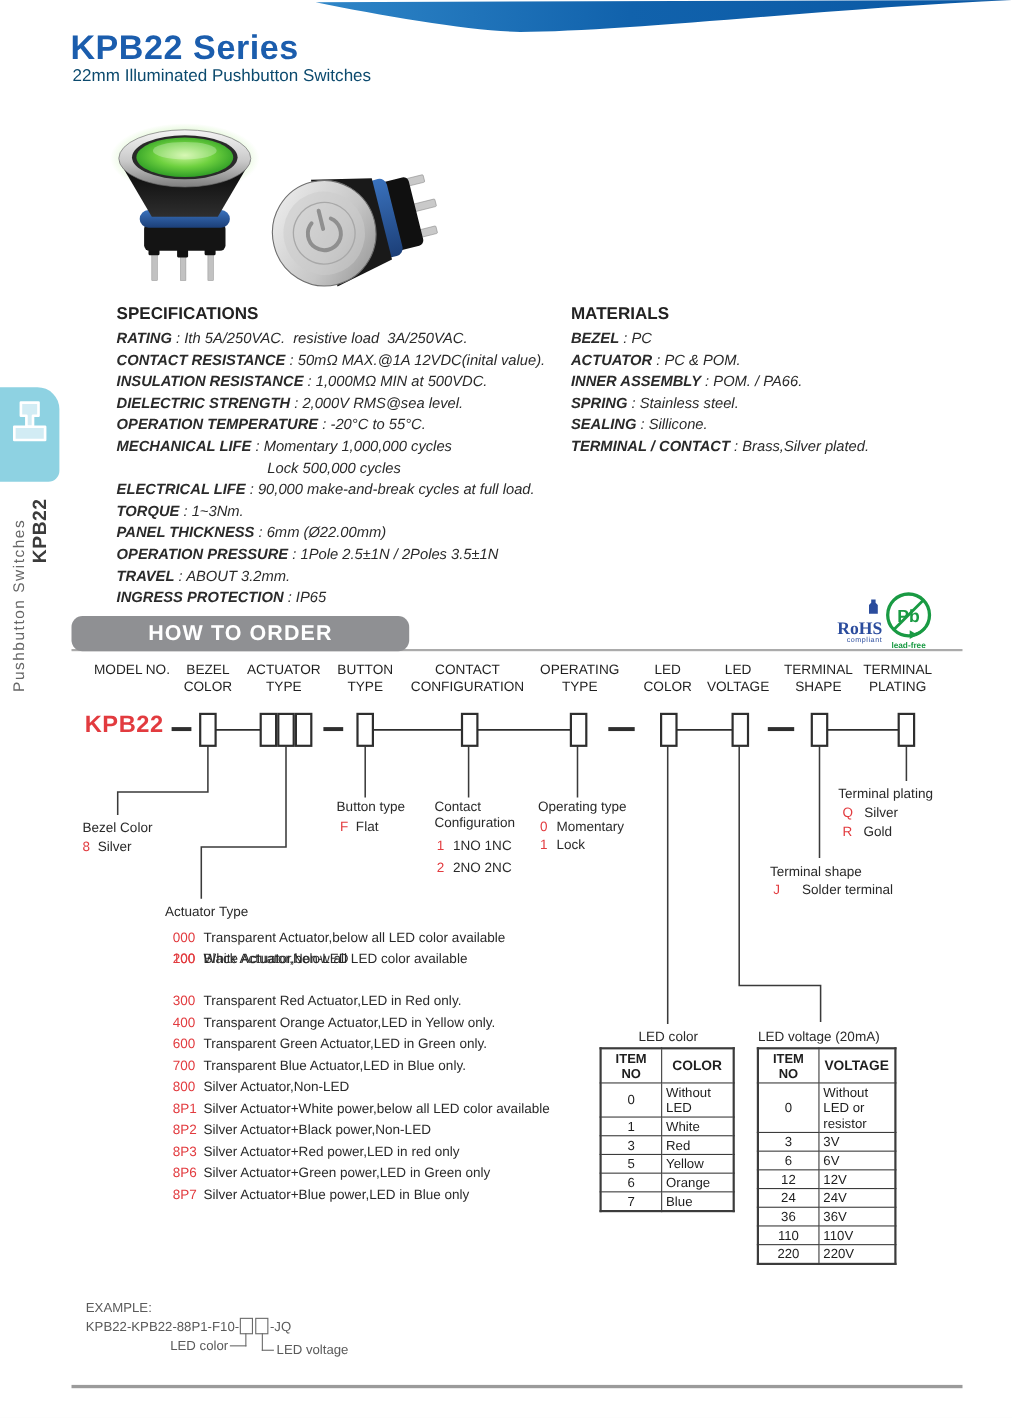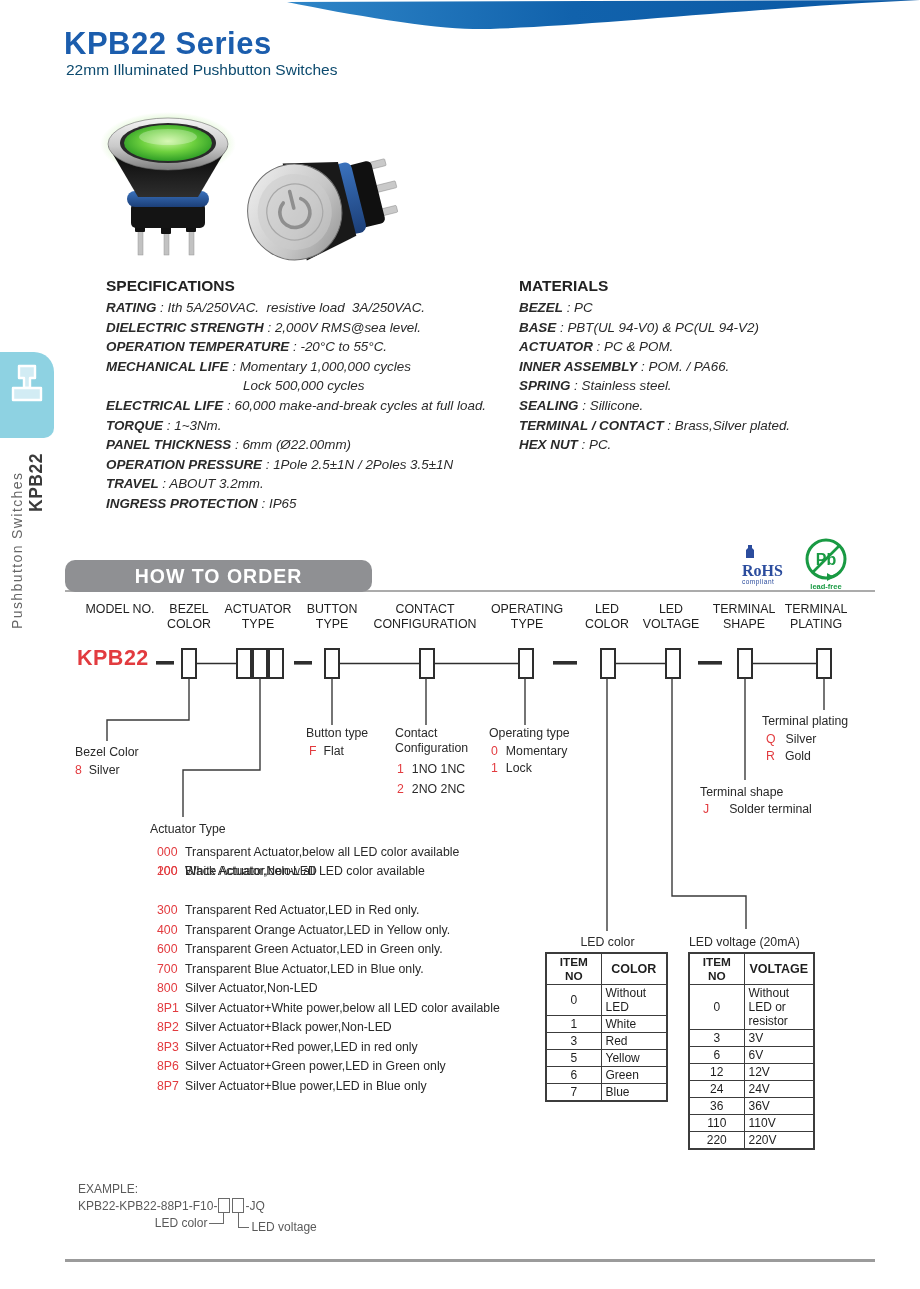--- a/index.html
+++ b/index.html
@@ -22,21 +22,21 @@
   .order-line{position:absolute;left:65px;top:590px;width:810px;height:2px;background:#ababab;}
   .order-bar{position:absolute;left:65px;top:560px;width:307px;height:32px;background:#8f9093;
              border-radius:10px;display:flex;align-items:center;justify-content:center;}
   .order-bar span{color:#fff;font-size:19.5px;font-weight:bold;letter-spacing:1px;}
   .colh{position:absolute;top:602px;transform:translateX(-50%);text-align:center;
         font-size:12.4px;line-height:14.5px;color:#1f1f1f;white-space:nowrap;display:flex;flex-direction:column;}
   .model-code{position:absolute;left:77px;top:646px;font-size:21.5px;font-weight:bold;color:#e23b3f;letter-spacing:0.5px;}
   .lbl{position:absolute;white-space:pre;font-size:12.3px;color:#2a2a2a;line-height:15px;z-index:3;}
   .rd{color:#e23b3f;}
   .item{display:flex;}
-  .badge-rohs{position:absolute;left:742px;top:544px;width:60px;text-align:left;color:#2b4c9d;}
+  .badge-rohs{position:absolute;left:742px;top:544px;width:60px;text-align:right;color:#2b4c9d;}
   .badge-rohs .rtxt{font-family:"Liberation Serif",serif;font-size:16px;font-weight:bold;line-height:15px;}
   .badge-rohs .rsub{font-size:6.5px;letter-spacing:0.5px;}
   .badge-pb{position:absolute;left:801px;top:537px;width:50px;text-align:center;}
   .otable{position:absolute;border-collapse:collapse;background:#fff;z-index:3;}
   .otable th,.otable td{border:1px solid #3c3c3c;color:#1e1e1e;padding:1px 4px;}
   .otable th{font-size:11.8px;font-weight:bold;text-align:center;height:16px;}
   .otable td{font-size:12px;height:14px;line-height:14px;}
   .otable td.c1{text-align:center;}
   .otable td.c2{text-align:left;}
   .tbl-title{position:absolute;font-size:12.3px;color:#2a2a2a;z-index:3;}
@@ -149,42 +149,42 @@
         <path d="M13,36 h28 v12 h-28 z"></path>
       </g>
     </svg>
   </div>
   <div class="vtext vt-series">KPB22</div>
   <div class="vtext vt-cat">Pushbutton  Switches</div>
 
   <div class="specs">
     <div class="sec-head">SPECIFICATIONS</div>
     <div class="sline"><b>RATING</b><span> : </span><span>Ith 5A/250VAC.  resistive load  3A/250VAC.</span></div>
+    <div class="sline"><b>CONTACT RESISTANCE</b><span> : </span><span>50mΩ MAX.@1A 12VDC(inital value).</span></div>
+    <div class="sline"><b>INSULATION RESISTANCE</b><span> : </span><span>1,000MΩ MIN at 500VDC.</span></div>
     <div class="sline"><b>DIELECTRIC STRENGTH</b><span> : </span><span>2,000V RMS@sea level.</span></div>
     <div class="sline"><b>OPERATION TEMPERATURE</b><span> : </span><span>-20°C to 55°C.</span></div>
     <div class="sline"><b>MECHANICAL LIFE</b><span> : </span><span>Momentary 1,000,000 cycles</span></div>
     <div class="sline indent"><b></b><span></span><span>Lock 500,000 cycles</span></div>
-    <div class="sline"><b>ELECTRICAL LIFE</b><span> : </span><span>60,000 make-and-break cycles at full load.</span></div>
+    <div class="sline"><b>ELECTRICAL LIFE</b><span> : </span><span>90,000 make-and-break cycles at full load.</span></div>
     <div class="sline"><b>TORQUE</b><span> : </span><span>1~3Nm.</span></div>
     <div class="sline"><b>PANEL THICKNESS</b><span> : </span><span>6mm (Ø22.00mm)</span></div>
     <div class="sline"><b>OPERATION PRESSURE</b><span> : </span><span>1Pole 2.5±1N / 2Poles 3.5±1N</span></div>
     <div class="sline"><b>TRAVEL</b><span> : </span><span>ABOUT 3.2mm.</span></div>
     <div class="sline"><b>INGRESS PROTECTION</b><span> : </span><span>IP65</span></div>
   </div>
 
   <div class="mats">
     <div class="sec-head">MATERIALS</div>
     <div class="sline"><b>BEZEL</b><span> : </span><span>PC</span></div>
-    <div class="sline"><b>BASE</b><span> : </span><span>PBT(UL 94-V0) &amp; PC(UL 94-V2)</span></div>
     <div class="sline"><b>ACTUATOR</b><span> : </span><span>PC &amp; POM.</span></div>
     <div class="sline"><b>INNER ASSEMBLY</b><span> : </span><span>POM. / PA66.</span></div>
     <div class="sline"><b>SPRING</b><span> : </span><span>Stainless steel.</span></div>
     <div class="sline"><b>SEALING</b><span> : </span><span>Sillicone.</span></div>
     <div class="sline"><b>TERMINAL / CONTACT</b><span> : </span><span>Brass,Silver plated.</span></div>
-    <div class="sline"><b>HEX NUT</b><span> : </span><span>PC.</span></div>
   </div>
 
   <div class="badge-rohs">
     <svg width="16" height="15" viewBox="0 0 16 15">
       <path d="M6,1 h4 v3 l2,2 v8 h-8 v-8 l2,-2 z" fill="#2b4c9d"></path>
     </svg>
     <div class="rtxt">RoHS</div>
     <div class="rsub">compliant</div>
   </div>
   <div class="badge-pb">
@@ -372,21 +372,21 @@
     <tr>
           <td class="c1">3</td>
           <td class="c2">Red</td>
         </tr>
     <tr>
           <td class="c1">5</td>
           <td class="c2">Yellow</td>
         </tr>
     <tr>
           <td class="c1">6</td>
-          <td class="c2">Green</td>
+          <td class="c2">Orange</td>
         </tr>
     <tr>
           <td class="c1">7</td>
           <td class="c2">Blue</td>
         </tr>
   </tbody>
     </table>
 
   <div class="tbl-title" style="left:689px;top:935px">LED voltage (20mA)</div>
   <table class="otable" style="left:688px;top:952px;border:2px solid #3c3c3c">

